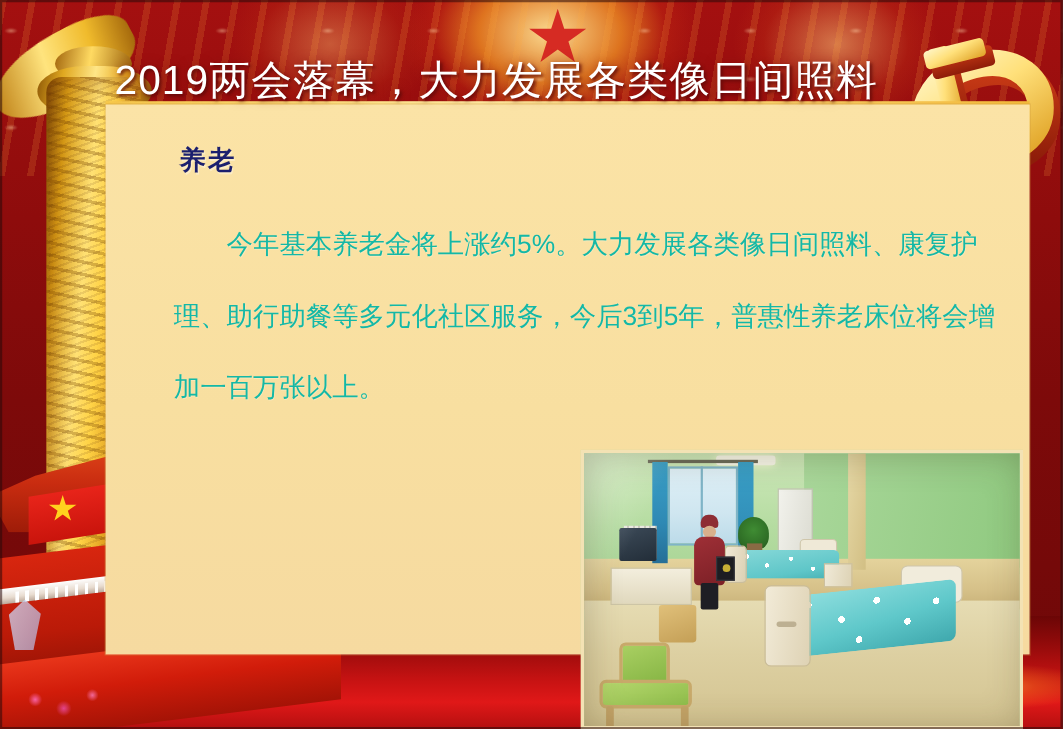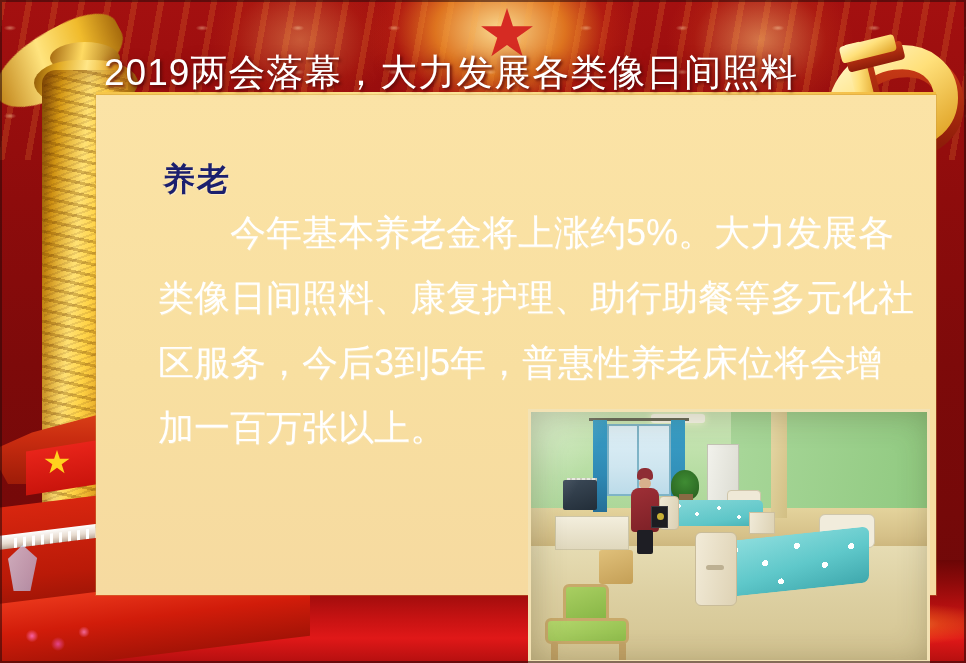--- a/index.html
+++ b/index.html
@@ -180,27 +180,26 @@
 
   
   .title {
     position:absolute; left:104px; top:48px;
     font-size:37px; color:#ffffff; white-space:nowrap;
     letter-spacing:1px;
     text-shadow:2px 2px 3px rgba(90,8,8,.85), 0 0 10px rgba(120,15,10,.6);
   }
   .heading {
     position:absolute; left:163px; top:130px;
-    font-size:32px; color:#1b1f6e; font-weight:bold; letter-spacing:2px;
+    font-size:24px; color:#1b1f6e; font-weight:bold; letter-spacing:2px;
     text-shadow:1px 1px 0 rgba(255,255,255,.35);
-    margin-top:28px;
   }
   .body-text {
-    position:absolute; left:158px; top:200px; width:756px;
-    font-size:36px; color:#ffffff; line-height:65px;
+    position:absolute; left:158px; top:190px; width:756px;
+    font-size:24px; color:#14b8a6; line-height:65px;
     letter-spacing:0px; white-space:pre-wrap;
     text-shadow:.5px .5px 0 rgba(255,255,255,.25);
   }
 
   
   .photo {
     position:absolute; left:528px; top:409px; width:402px; height:254px;
     overflow:hidden;
     border:3px solid #f3e2b4;
     background:#b9d9a8;

